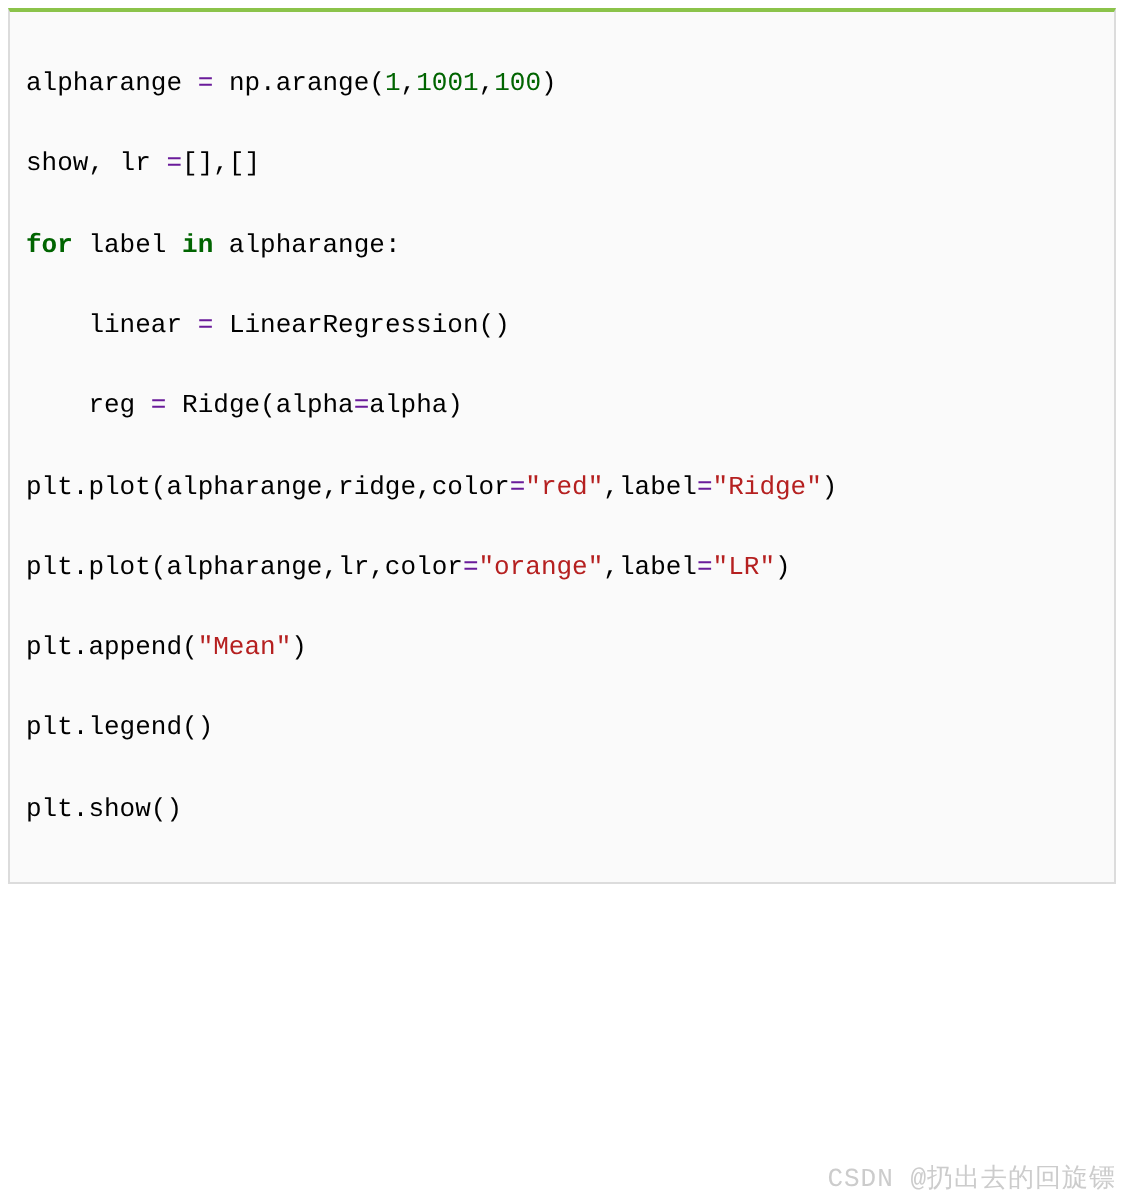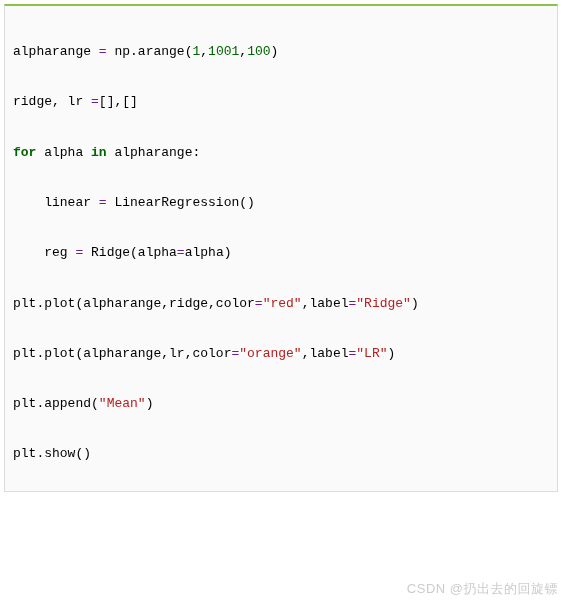--- a/index.html
+++ b/index.html
@@ -24,33 +24,34 @@
   .kw { color: #006400; font-weight: bold; }
   .num { color: #006400; }
   .str { color: #b52020; }
   .op { color: #6a1b9a; }
   .watermark {
     position: absolute;
     right: 4px;
     bottom: 2px;
     font-size: 13px;
     color: #ccc;
-    font-family: Liberation Sans, sans-serif;
+    font-family: Liberation Mono, monospace;
     letter-spacing: 0.5px;
   }
-  .code-line { display: block; margin-top: 10px; }
+  .code-line { display: block; }
 </style>
 </head>
 <body>
 
 <div class="code-block top-green">
 <span class="code-line"><span>alpharange </span><span class="op">=</span><span> np.arange(</span><span class="num">1</span>,<span class="num">1001</span>,<span class="num">100</span><span>)</span></span>
-<span class="code-line"><span>ridge, lr </span><span class="op">=</span><span>[],[]</span></span>
-<span class="code-line"><span class="kw">for</span><span> alpha </span><span class="kw">in</span><span> alpharange:</span></span>
+<span class="code-line"><span>show, lr </span><span class="op">=</span><span>[],[]</span></span>
+<span class="code-line"><span class="kw">for</span><span> label </span><span class="kw">in</span><span> alpharange:</span></span>
 <span class="code-line"><span>    linear </span><span class="op">=</span><span> LinearRegression()</span></span>
 <span class="code-line"><span>    reg </span><span class="op">=</span><span> Ridge(alpha</span><span class="op">=</span><span>alpha)</span></span>
 <span class="code-line"><span>plt.plot(alpharange,ridge,color</span><span class="op">=</span><span class="str">"red"</span><span>,label</span><span class="op">=</span><span class="str">"Ridge"</span><span>)</span></span>
 <span class="code-line"><span>plt.plot(alpharange,lr,color</span><span class="op">=</span><span class="str">"orange"</span><span>,label</span><span class="op">=</span><span class="str">"LR"</span><span>)</span></span>
 <span class="code-line"><span>plt.append(</span><span class="str">"Mean"</span><span>)</span></span>
+<span class="code-line">plt.legend()</span>
 <span class="code-line">plt.show()</span>
 </div>
 
 <div class="watermark">CSDN @扔出去的回旋镖</div>
 
 </body></html>

